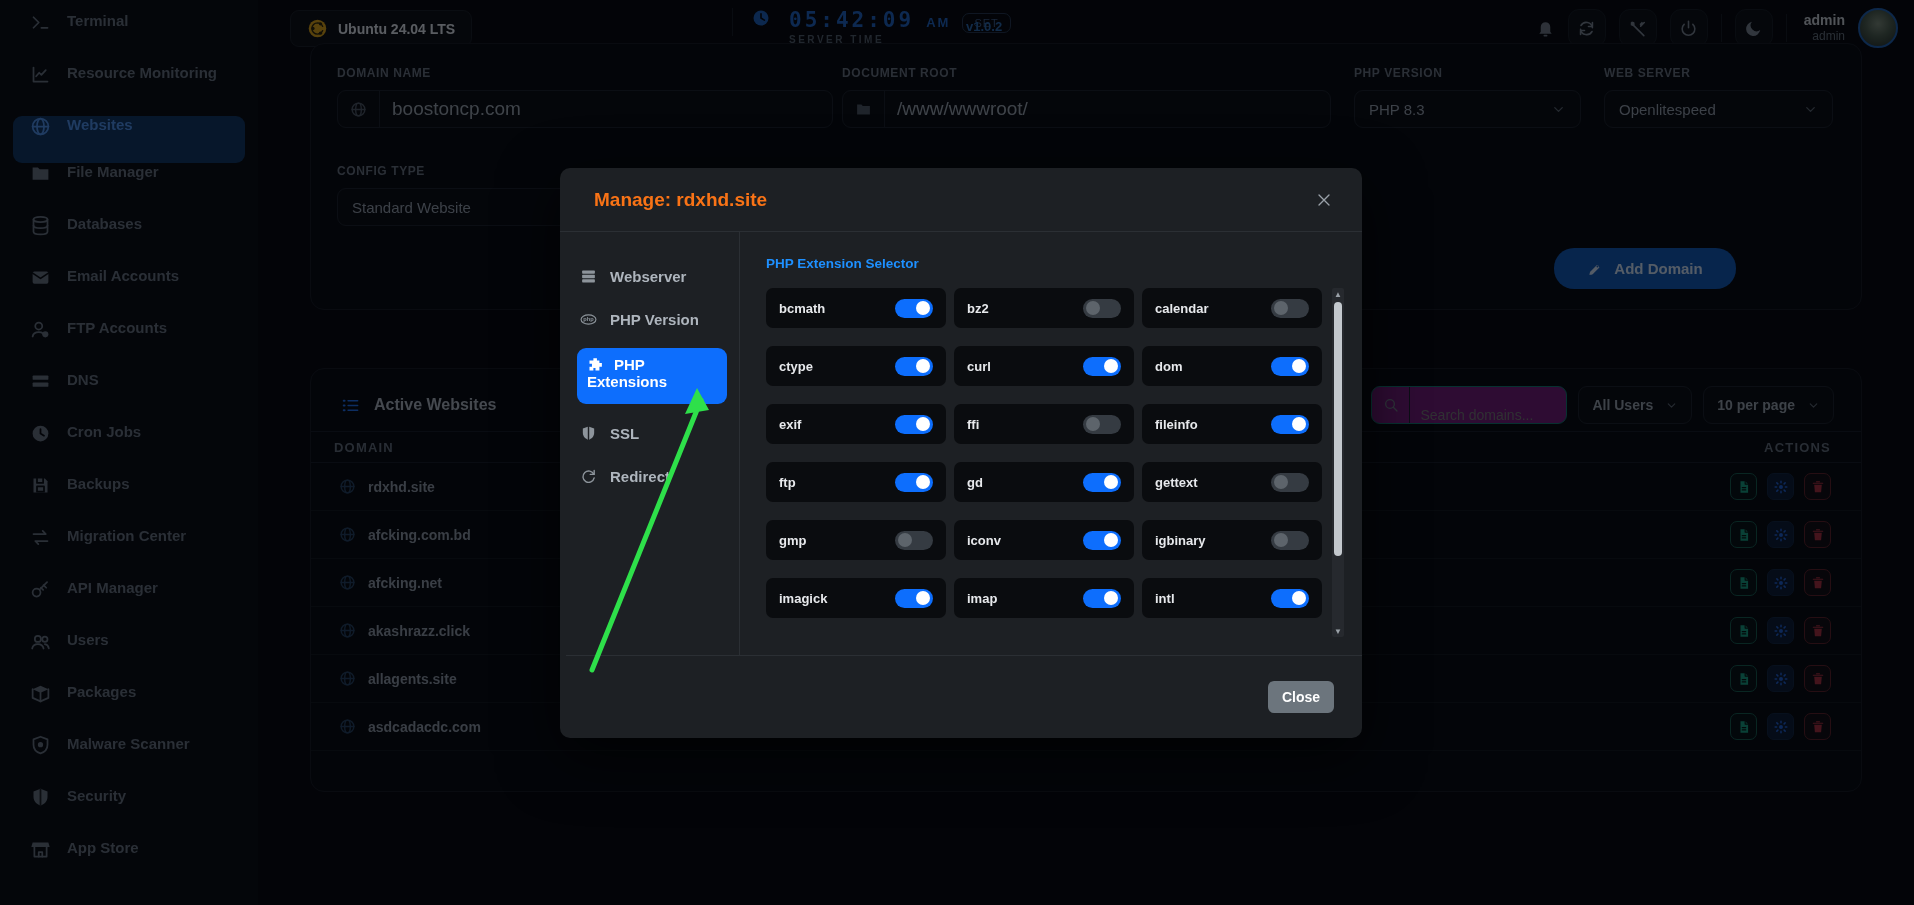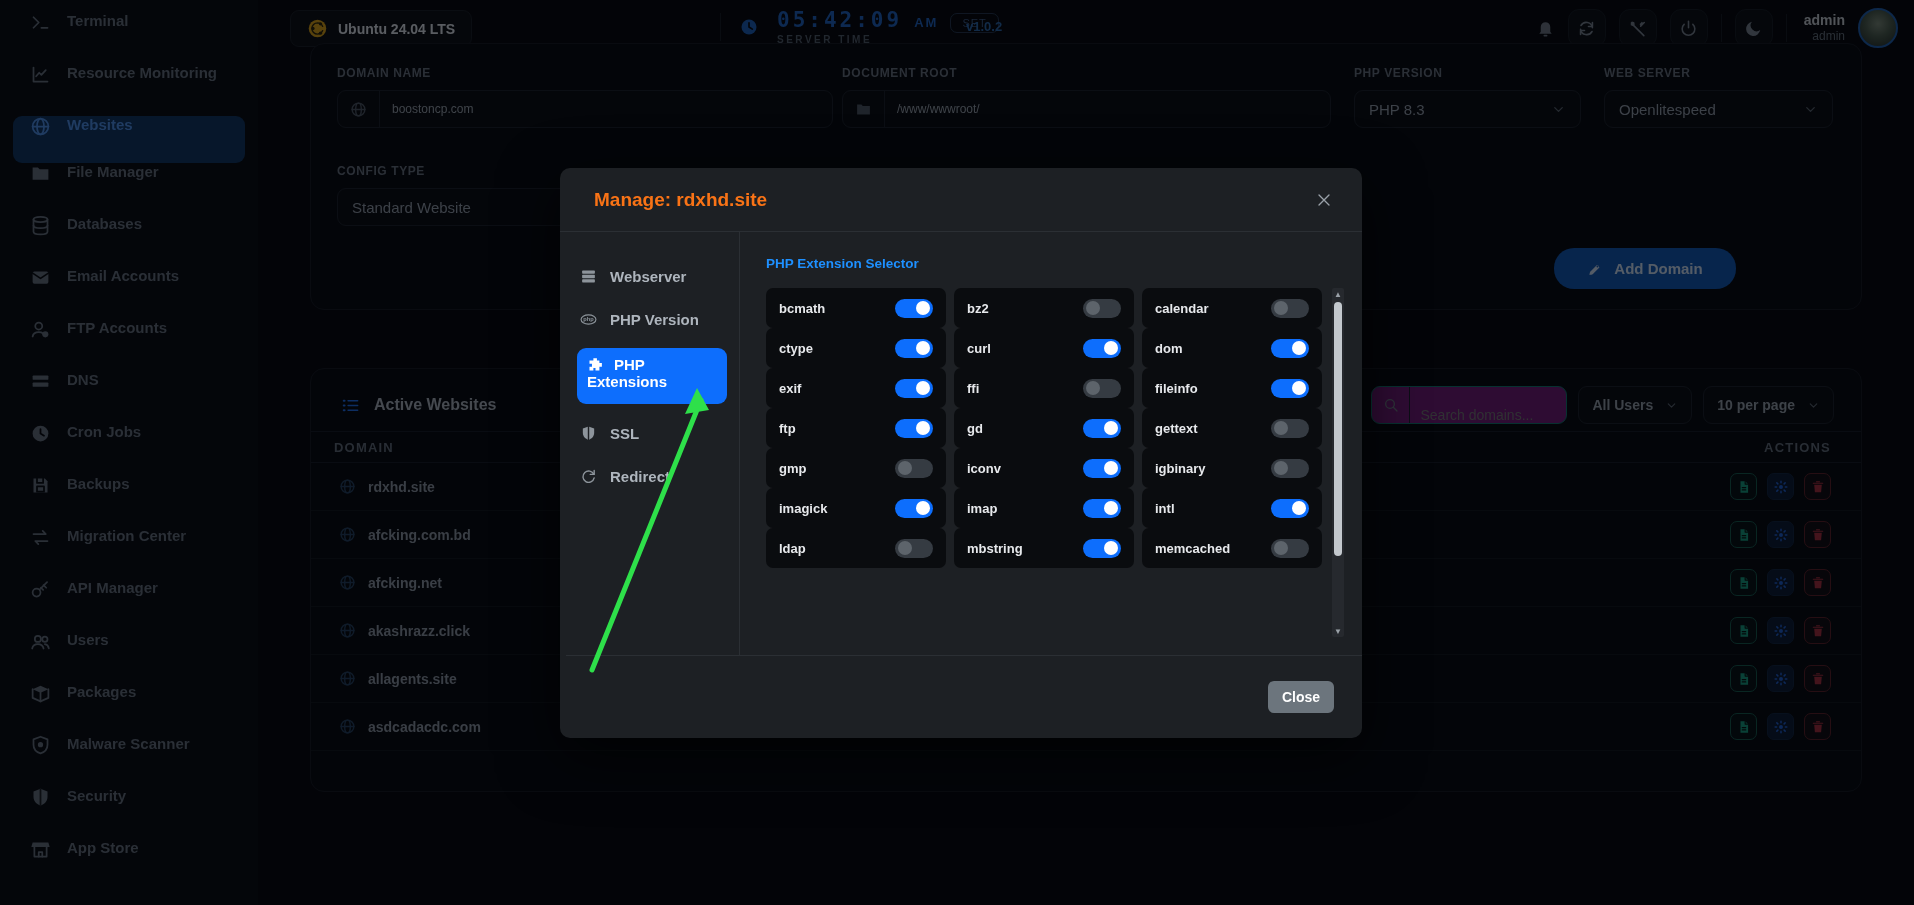--- a/index.html
+++ b/index.html
@@ -16,21 +16,21 @@
                       background:#103561; color:#4d8fe8; }
   .icn svg { width:100%; height:100%; display:block; }
 
   
   .topbar { position:absolute; left:258px; right:0; top:0; height:56px; display:flex; align-items:center; }
   .os-badge { position:absolute; left:32px; top:10px; height:37px; display:flex; align-items:center; gap:10px;
               background:#0b0d12; border:1px solid #181c23; border-radius:9px; padding:0 16px;
               color:#dde2e8; font-size:14px; font-weight:700; }
   .os-badge .icn { width:21px; height:21px; }
   .vdiv { width:1px; height:28px; background:#161b22; }
-  .clock-wrap { position:absolute; left:462px; top:8px; display:flex; align-items:center; gap:18px; }
+  .clock-wrap { position:absolute; left:474px; top:8px; display:flex; gap:18px; }
   .clock-icn { width:20px; height:20px; color:#1d5fb8; }
   .time-col { display:flex; flex-direction:column; }
   .time-row { display:flex; align-items:baseline; gap:12px; }
   .time { font-family:"DejaVu Sans Mono", monospace; font-size:21px; font-weight:700; letter-spacing:3px; color:#1f63c0; }
   .ampm { font-size:13px; font-weight:700; letter-spacing:2px; color:#1f63c0; }
   .time-label { font-size:10px; letter-spacing:2.5px; color:#525c69; font-weight:700; margin-top:1px; }
   .set-btn { border:1px solid #24344d; color:#3c5a85; background:transparent; border-radius:7px;
              font-size:11px; font-weight:400; letter-spacing:1px; padding:3px 11px; cursor:pointer; }
   .version { position:absolute; left:708px; top:19px; color:#2a66ab; font-size:13px; font-weight:700; }
   .top-right { position:absolute; right:16px; top:8px; display:flex; align-items:center; gap:13px; }
@@ -46,21 +46,21 @@
 
   
   .card { position:absolute; background:#07090e; border:1px solid #141820; border-radius:14px; }
   .form-card { left:310px; top:43px; width:1552px; height:267px; }
   .field { position:absolute; }
   .f-label { font-size:12px; font-weight:700; letter-spacing:.6px; color:#68717e; margin-bottom:10px; }
   .inp { display:flex; align-items:center; height:38px; background:#090b10; border:1px solid #1b2029; border-radius:9px; overflow:hidden; }
   .inp .pre { width:42px; height:100%; display:flex; align-items:center; justify-content:center;
               border-right:1px solid #1b2029; color:#4d5663; }
   .inp .pre .icn { width:17px; height:17px; }
-  .inp input { flex:1; background:transparent; border:none; outline:none; color:#9aa3ad; font-size:12px; padding:0 12px;
+  .inp input { flex:1; background:transparent; border:none; outline:none; color:#9aa3ad; font-size:19px; padding:0 12px;
                font-family:"Liberation Sans", sans-serif; }
   .sel { display:flex; align-items:center; justify-content:space-between; height:38px; background:#090b10;
          border:1px solid #1b2029; border-radius:9px; padding:0 14px; color:#949daa; font-size:15px; cursor:pointer; }
   .sel .icn { width:15px; height:15px; color:#5a6470; }
   .add-btn { position:absolute; left:1243px; top:204px; width:182px; height:41px; border:none; border-radius:20px;
              background:#0f57b4; color:#cfe0f4; font-size:15px; font-weight:700; display:flex; align-items:center;
              justify-content:center; gap:10px; cursor:pointer; }
   .add-btn .icn { width:17px; height:17px; }
 
   .table-card { left:310px; top:368px; width:1552px; height:424px; }
@@ -103,21 +103,21 @@
   .m-tab { display:flex; align-items:center; gap:13px; color:#aeb5bd; font-size:15px; font-weight:600;
            height:28px; margin-bottom:15px; cursor:pointer; }
   .m-tab .icn { width:17px; height:17px; color:#8d949b; flex:0 0 auto; }
   .m-tab.active { background:#0d6efd; border-radius:9px; color:#fff; height:auto; min-height:56px;
                   padding:8px 10px 8px 10px; margin:0 4px 15px -3px; display:block; width:150px; }
   .m-tab.active .icn { color:#fff; display:inline-flex; vertical-align:-3px; margin-right:10px; }
   .m-tab.active .tab-lbl { display:inline; }
   .m-panel { flex:1; position:relative; padding:24px 0 0 26px; }
   .panel-title { color:#1e90ff; font-size:13.5px; font-weight:700; }
   .ext-view { position:relative; margin-top:17px; width:556px; height:343px; overflow:hidden; }
-  .ext-grid { display:grid; grid-template-columns:repeat(3, 180px); gap:0 8px; }
+  .ext-grid { display:grid; grid-template-columns:repeat(3, 180px); gap:18px 8px; }
   .ext { height:40px; background:#0a0c0f; border-radius:7px; display:flex; align-items:center;
          justify-content:space-between; padding:0 13px; }
   .ext-name { color:#e7e9ec; font-size:13px; font-weight:700; }
   .tgl { position:relative; width:38px; height:19px; border-radius:10px; background:#353b42; flex:0 0 auto; cursor:pointer; }
   .tgl::after { content:""; position:absolute; top:2.5px; left:3px; width:14px; height:14px; border-radius:50%; background:#5d646b; }
   .tgl.on { background:#0d6efd; }
   .tgl.on::after { left:auto; right:3px; background:#fff; }
   .sbar { position:absolute; right:18px; top:56px; width:12px; height:349px; background:#26292e; border-radius:2px; }
   .sbar .up, .sbar .dn { position:absolute; left:0; width:12px; height:12px; color:#9aa1a8; font-size:8px;
                           display:flex; align-items:center; justify-content:center; }

